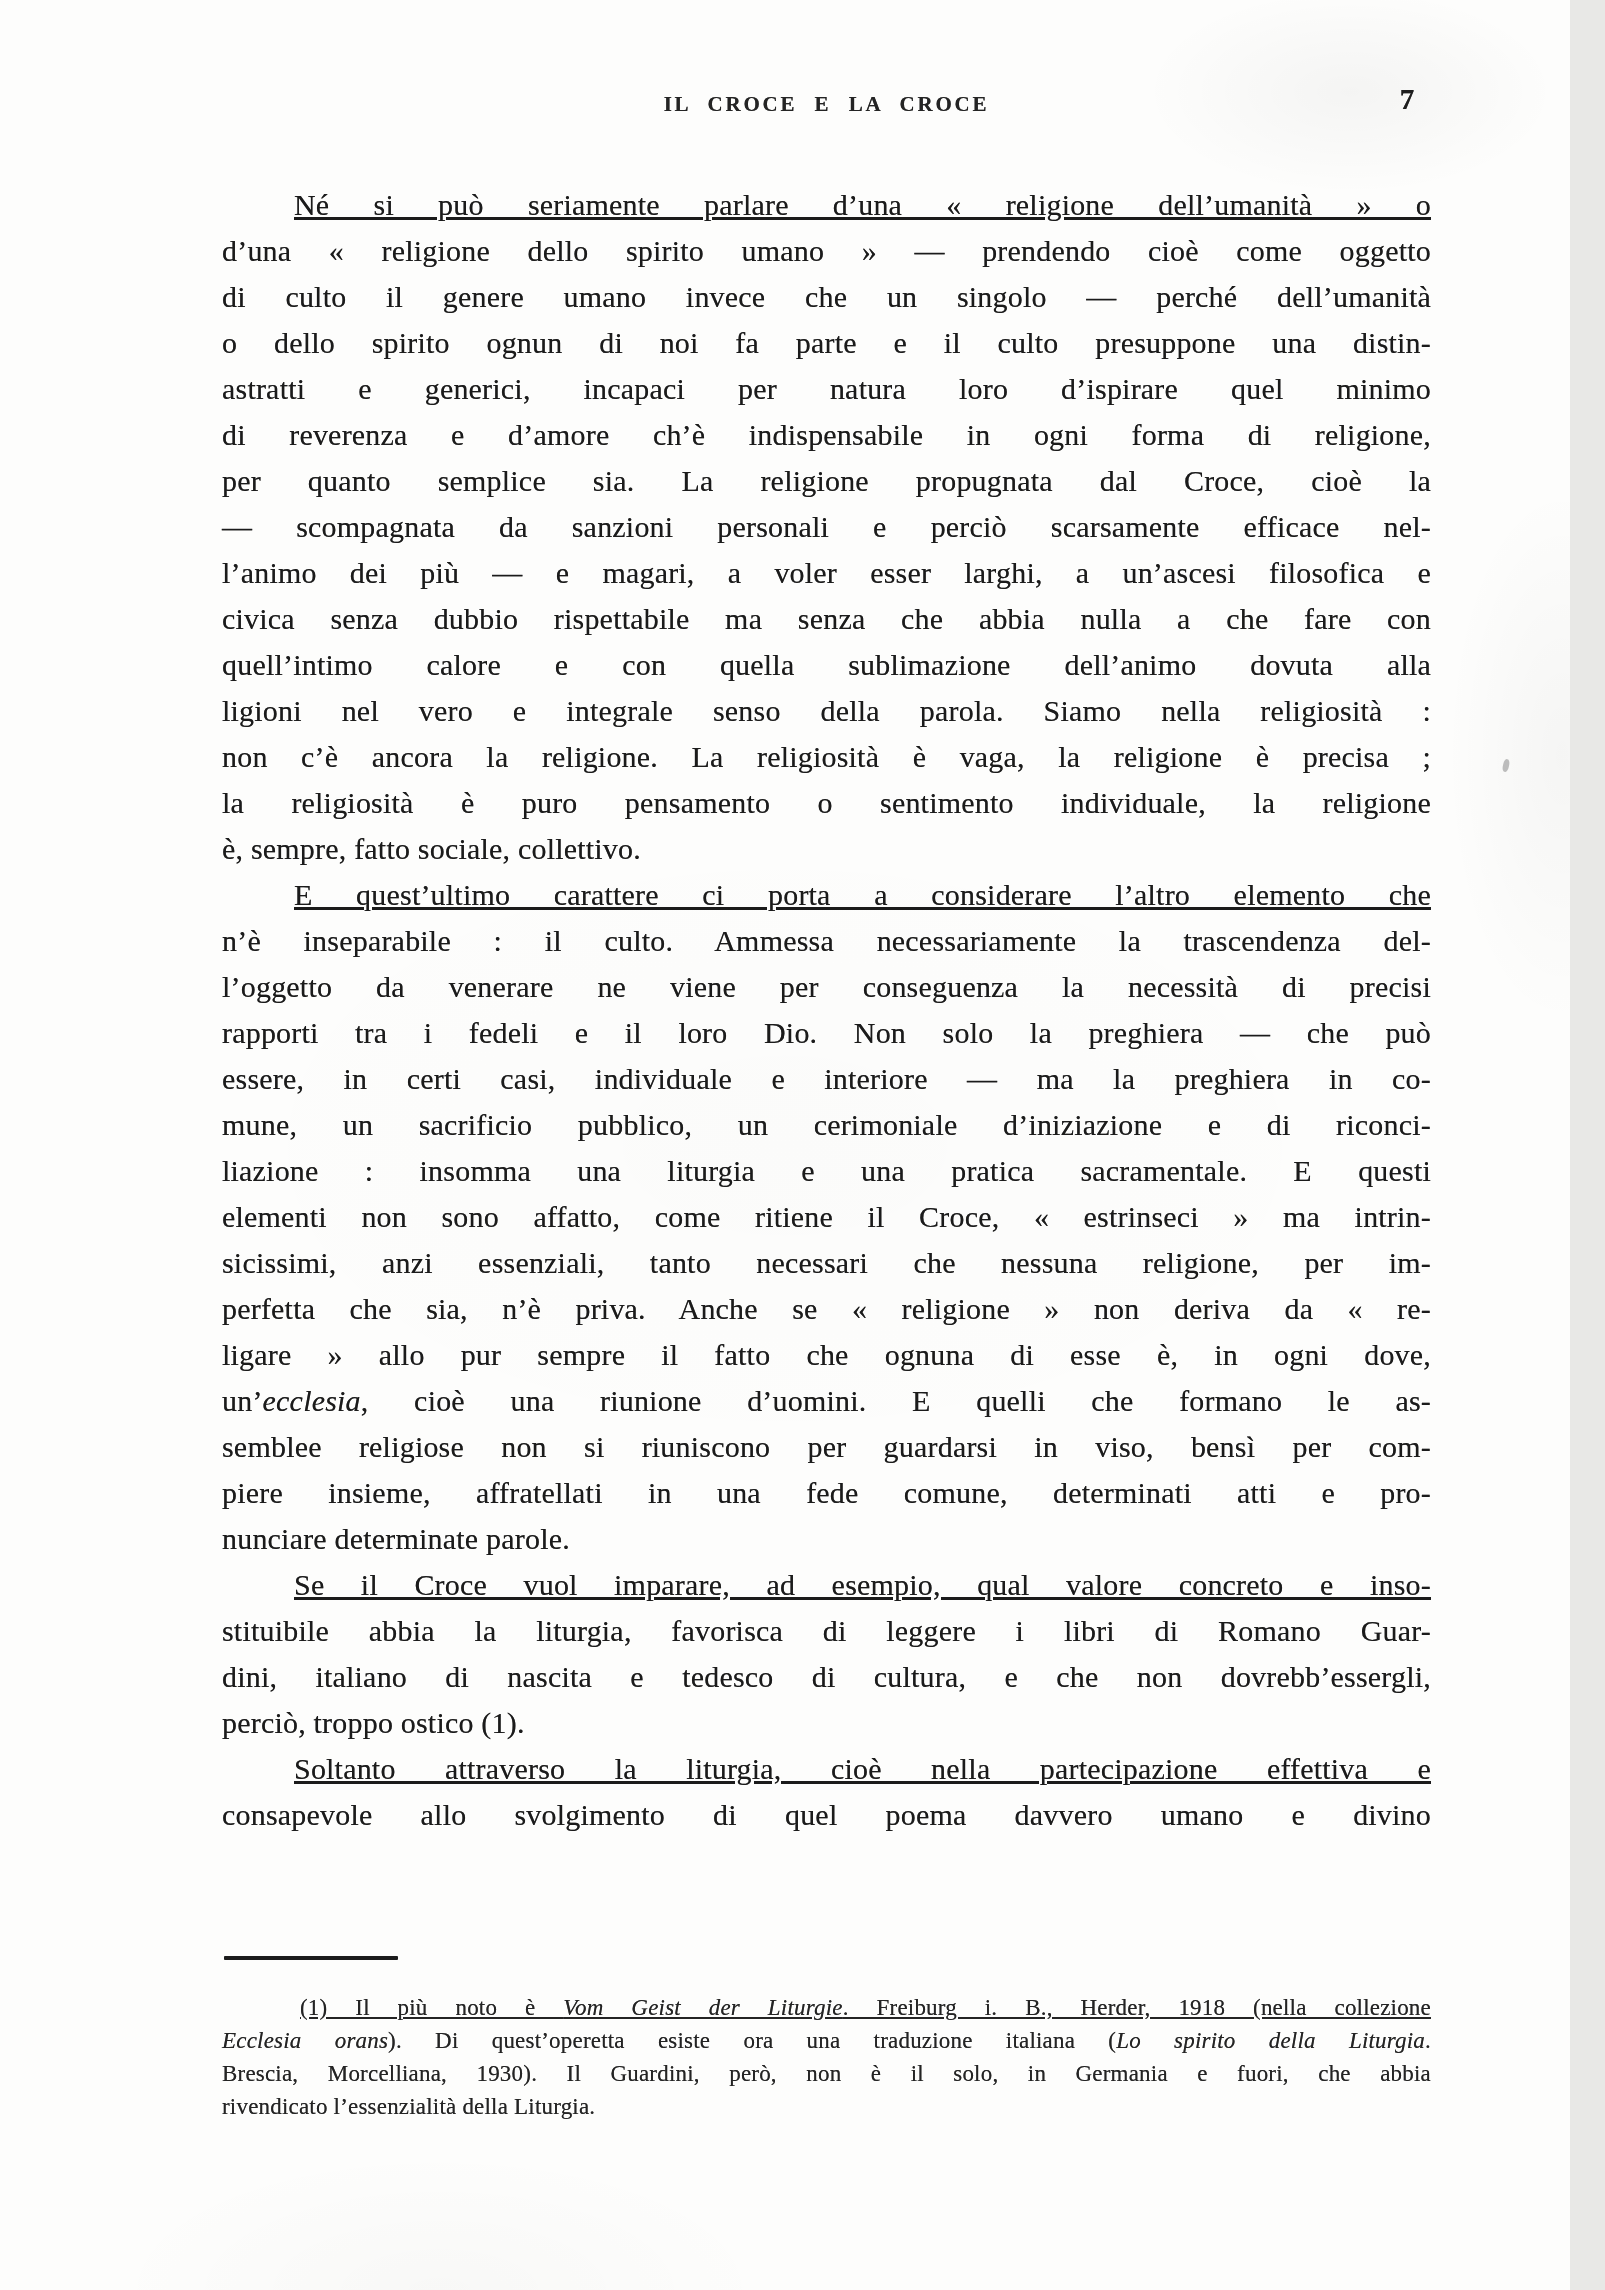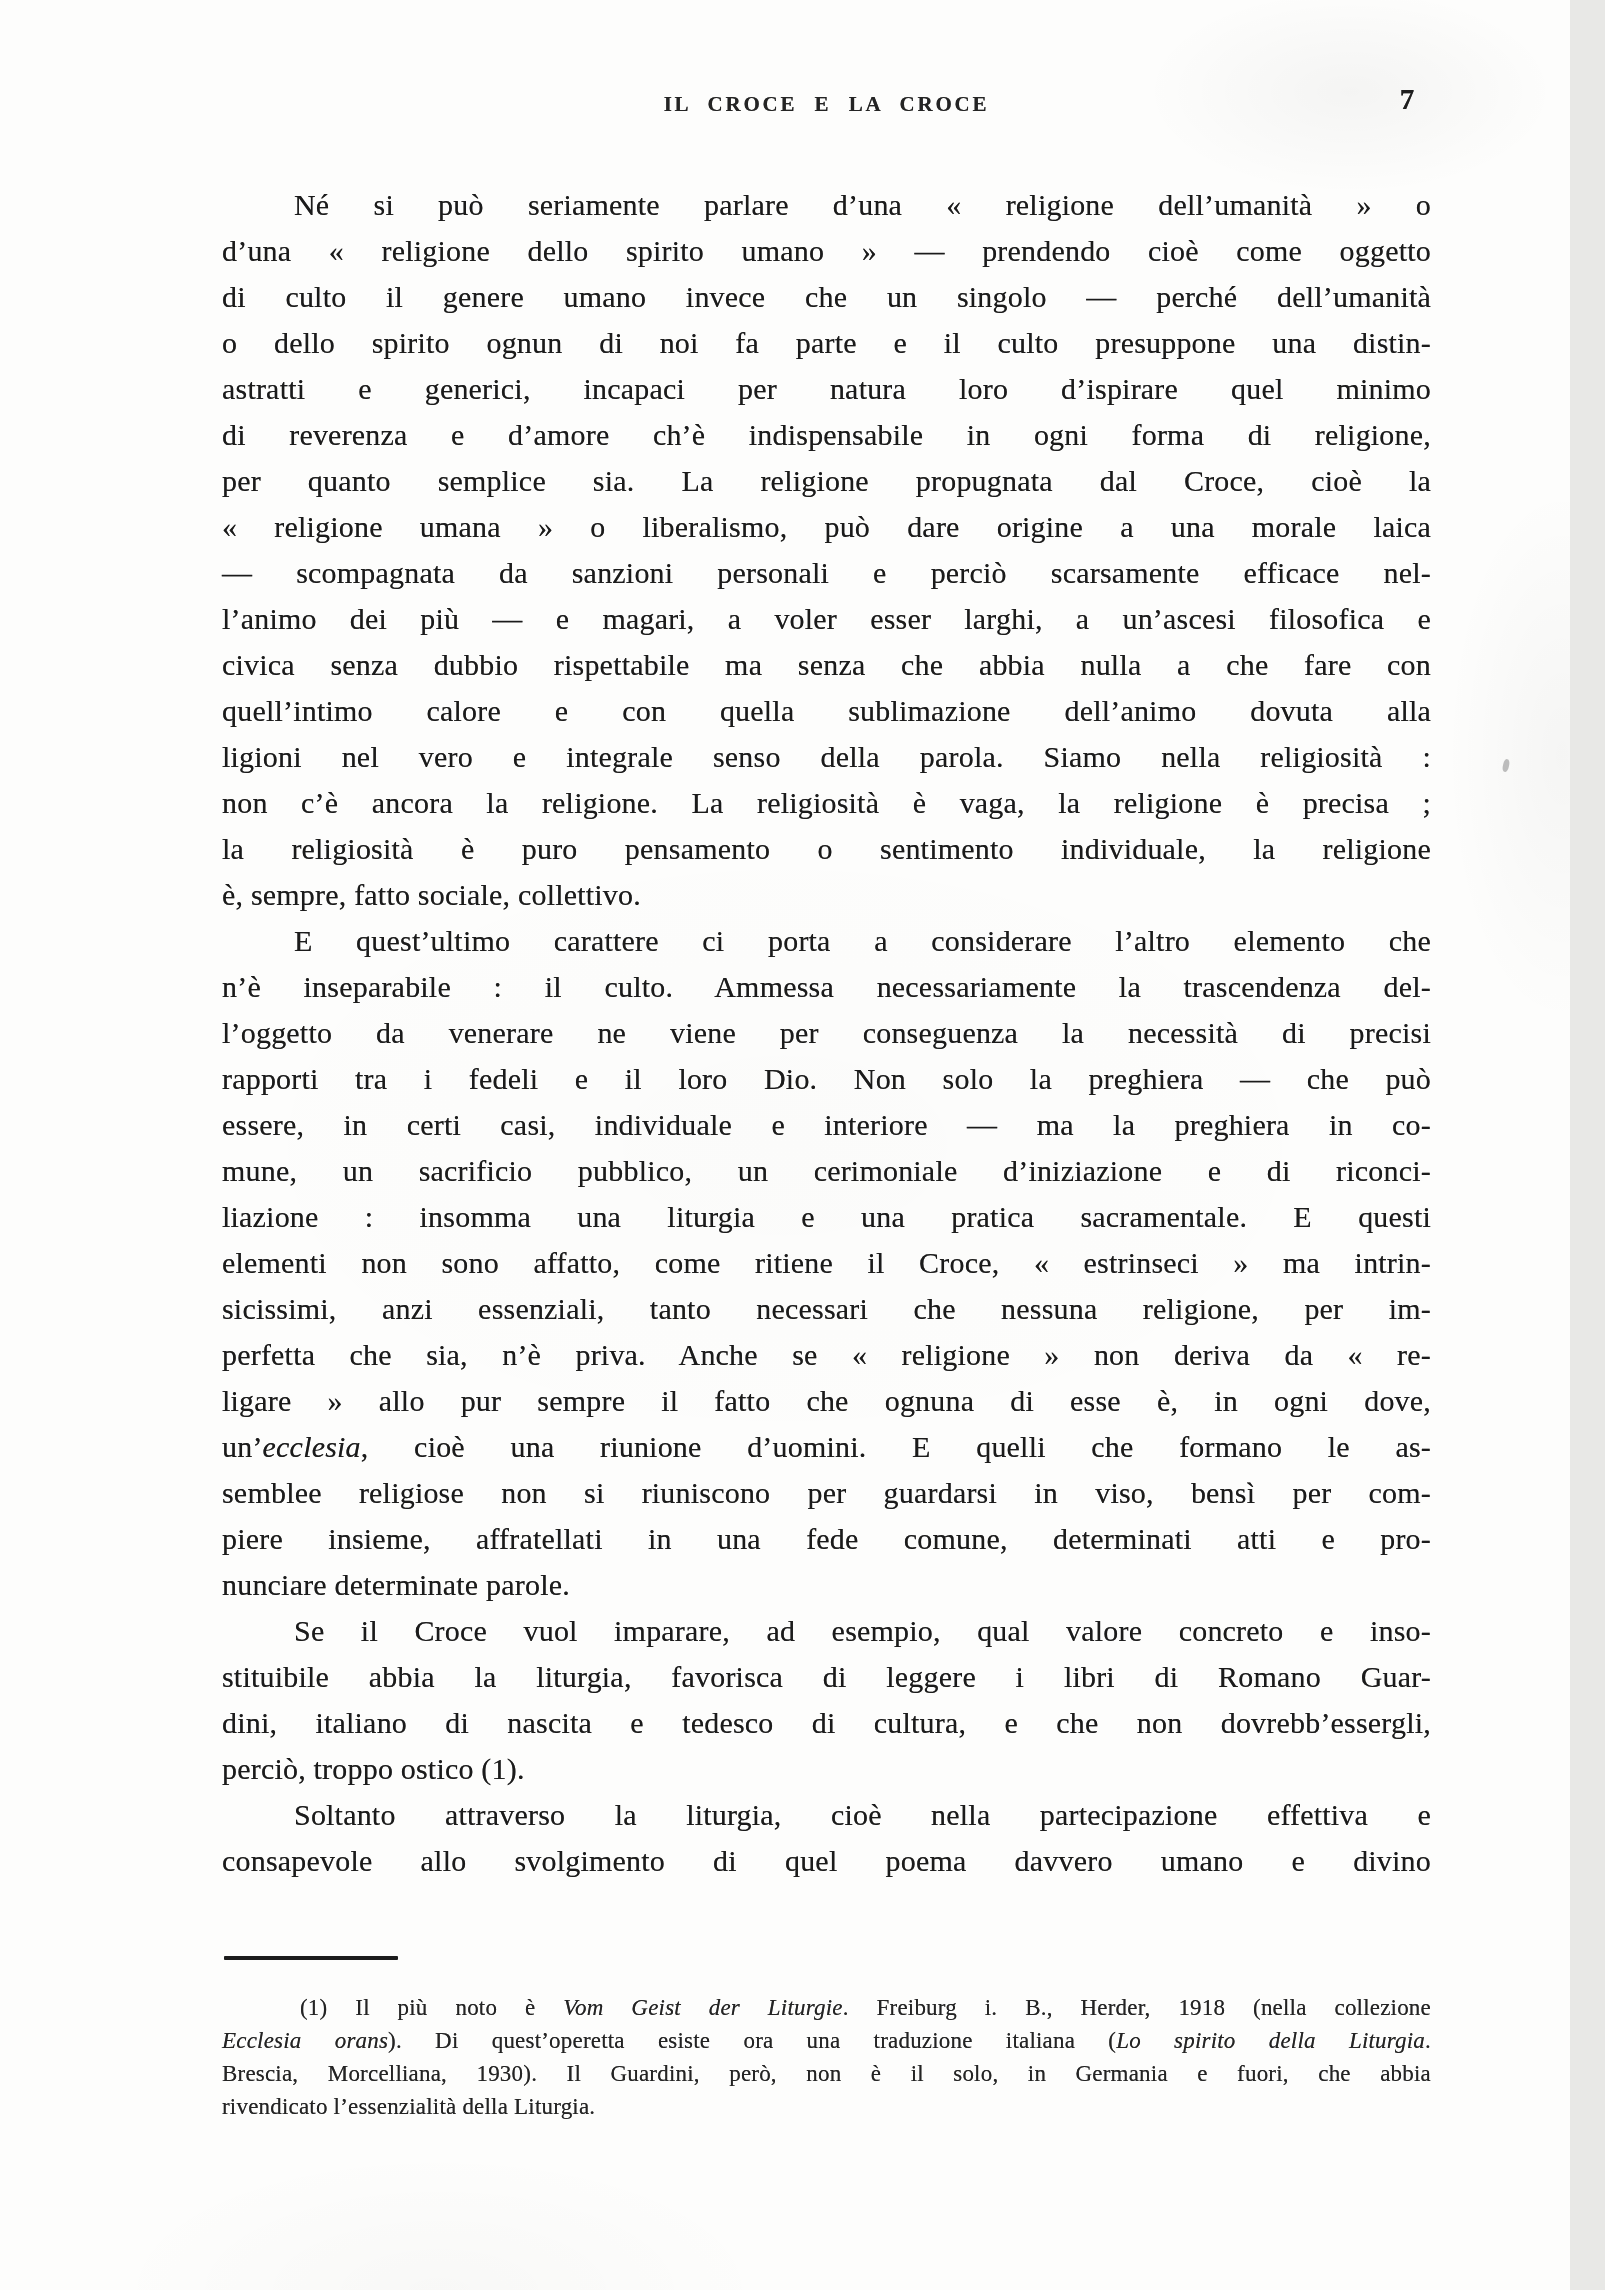--- a/index.html
+++ b/index.html
@@ -33,21 +33,21 @@
     position:absolute;left:222px;top:182px;width:1209px;
     font-size:30px;line-height:46px;
     letter-spacing:0.2px;
   }
   .line{
     text-align:justify;
     text-align-last:justify;
     text-justify:inter-word;
     white-space:normal;
   }
-  .line.para-first{text-indent:72px;}
+  .line.para-first{text-indent:72px;text-decoration:underline;}
   .line.para-last{text-align-last:left;}
   .footnote-rule{
     position:absolute;left:224px;top:1956px;width:174px;height:3.7px;
     background:#1c1c1c;border-radius:0.9px;
   }
   .footnote{
     position:absolute;left:222px;top:1975px;width:1209px;
     font-size:23px;line-height:33px;color:#242424;
     letter-spacing:0.2px;
   }
@@ -66,21 +66,20 @@
 
   <div class="body-text">
       <div>
         <div class="line para-first">Né si può seriamente parlare d’una « religione dell’umanità » o</div>
         <div class="line">d’una « religione dello spirito umano » — prendendo cioè come oggetto</div>
         <div class="line">di culto il genere umano invece che un singolo — perché dell’umanità</div>
         <div class="line">o dello spirito ognun di noi fa parte e il culto presuppone una distin-</div>
         <div class="line">astratti e generici, incapaci per natura loro d’ispirare quel minimo</div>
         <div class="line">di reverenza e d’amore ch’è indispensabile in ogni forma di religione,</div>
         <div class="line">per quanto semplice sia. La religione propugnata dal Croce, cioè la</div>
-        <div class="line">« religione umana » o liberalismo, può dare origine a una morale laica</div>
         <div class="line">— scompagnata da sanzioni personali e perciò scarsamente efficace nel-</div>
         <div class="line">l’animo dei più — e magari, a voler esser larghi, a un’ascesi filosofica e</div>
         <div class="line">civica senza dubbio rispettabile ma senza che abbia nulla a che fare con</div>
         <div class="line">quell’intimo calore e con quella sublimazione dell’animo dovuta alla</div>
         <div class="line">ligioni nel vero e integrale senso della parola. Siamo nella religiosità :</div>
         <div class="line">non c’è ancora la religione. La religiosità è vaga, la religione è precisa ;</div>
         <div class="line">la religiosità è puro pensamento o sentimento individuale, la religione</div>
         <div class="line para-last">è, sempre, fatto sociale, collettivo.</div>
       </div>
       <div>

